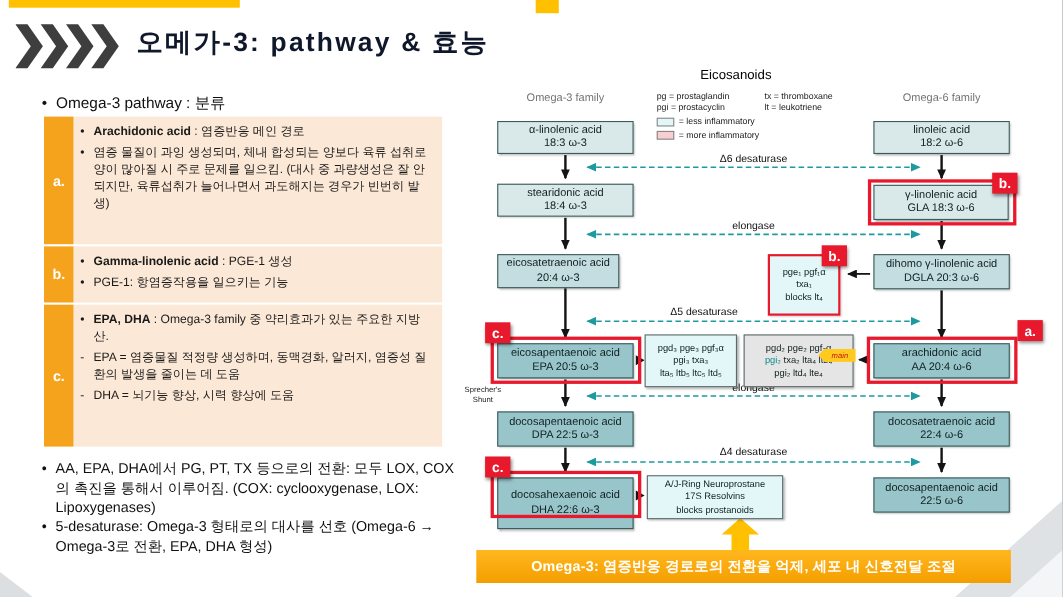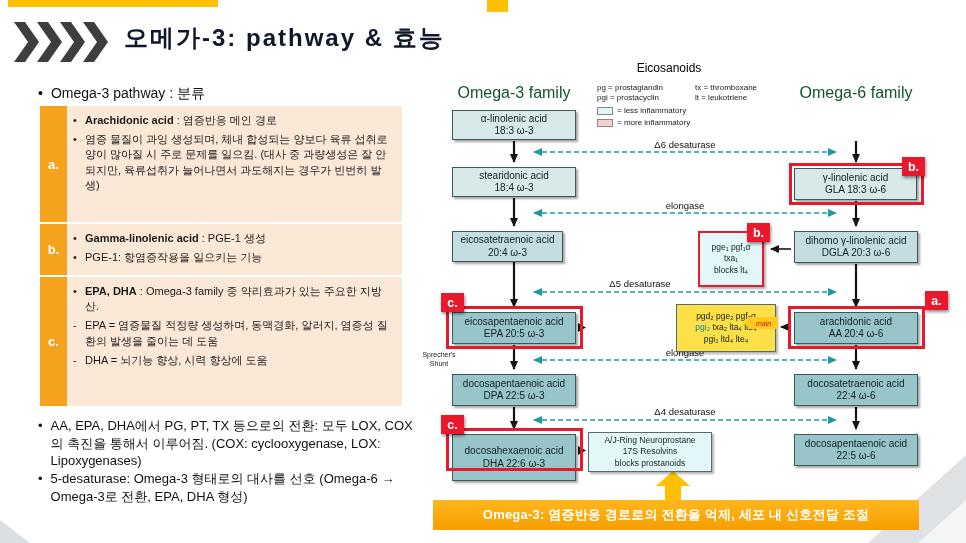--- a/index.html
+++ b/index.html
@@ -24,34 +24,34 @@
   .trow{display:flex;border-bottom:2px solid #fff}
   .tkey{width:27px;background:#F5A31C;color:#fff;font-weight:bold;font-size:13px;display:flex;align-items:center;justify-content:center;flex:0 0 27px}
   .tcell{flex:1;background:#FCE8D6;padding:7px 8px 5px 6px;font-size:11px;line-height:1.38;color:#1a1a1a;overflow:hidden}
   .li{display:flex;gap:5px;margin-bottom:4px}
   .li::before{content:"•";flex:0 0 7px}
   .li.dash::before{content:"-"}
   .li strong{font-weight:bold}
 
   
   .diagtitle{position:absolute;left:669px;top:61px;transform:translateX(-50%);font-size:12px;color:#000;z-index:2}
-  .colhead{position:absolute;transform:translateX(-50%);font-size:16px;color:#14532d;white-space:nowrap;z-index:2}
+  .colhead{position:absolute;transform:translateX(-50%);font-size:10px;color:#737373;white-space:nowrap;z-index:2}
   .legend{position:absolute;left:597px;top:83px;font-size:8px;color:#1a1a1a;z-index:2;line-height:1.3}
   .legend .abbr{display:grid;grid-template-columns:78px auto;column-gap:20px}
   .sw{display:flex;align-items:center;gap:4px;margin-top:2px}
   .swbox{width:16px;height:8px;border:1px solid #888}
 
   .fa-box{position:absolute;border:1px solid #3c5a5a;display:flex;flex-direction:column;align-items:center;justify-content:center;text-align:left;font-size:10px;line-height:1.22;color:#102020;z-index:3;box-shadow:1.5px 1.5px 2px rgba(0,0,0,.35)}
   .shade1{background:#D9E9EA}
   .shade2{background:#C4DDE0}
   .shade3{background:#98C5CA}
 
   .prod{position:absolute;border:1px solid #5a6a6a;display:flex;flex-direction:column;align-items:center;justify-content:center;text-align:center;font-size:8.5px;line-height:1.35;color:#102020;z-index:3;box-shadow:1.5px 1.5px 2px rgba(0,0,0,.3)}
   .cyan{background:#E3F7F9}
-  .pink{background:#fde047}
+  .pink{background:#e5e5e5}
   .teal-text{color:#128a8a}
   .pge1{border:2.5px solid #E8192C;z-index:4}
 
   .hl{position:absolute;border:3px solid #E8192C;z-index:5;pointer-events:none}
   .tag{position:absolute;width:23px;height:19px;background:#E8192C;color:#fff;font-weight:bold;font-size:12.5px;display:flex;align-items:center;justify-content:center;z-index:6;box-shadow:1px 2px 3px rgba(0,0,0,.45)}
   .enzyme{position:absolute;transform:translateX(-50%);font-size:9.5px;color:#101010;white-space:nowrap;z-index:2}
   .shunt{position:absolute;left:413px;top:350px;width:52px;text-align:center;font-size:7px;line-height:1.3;color:#222;z-index:2}
   .main-tag{position:absolute;left:744px;top:317px;width:34px;height:12px;background:#FFC91E;color:#C81414;font-size:7px;font-style:italic;display:flex;align-items:center;justify-content:center;padding-left:5px;clip-path:polygon(0 50%,16% 0,100% 0,100% 100%,16% 100%);z-index:6}
 
   .banner{position:absolute;left:433px;top:500px;width:486px;height:30px;background:linear-gradient(180deg,#FFB71E,#F59E00);display:flex;align-items:center;justify-content:center;color:#fff;font-weight:bold;font-size:13px;z-index:4;letter-spacing:.2px;white-space:nowrap}
@@ -214,20 +214,24 @@
     </div>
   <div class="fa-box shade3" style="left:452px;top:374px;width:124px;height:32px">
       <span>docosapentaenoic acid</span>
       <span>DPA 22:5 ω-3</span>
     </div>
   <div class="fa-box shade3" style="left:452px;top:434px;width:124px;height:47px">
       <span>docosahexaenoic acid</span>
       <span>DHA 22:6 ω-3</span>
     </div>
 
+  <div class="fa-box shade1" style="left:794px;top:110px;width:124px;height:30px">
+      <span>linoleic acid</span>
+      <span>18:2 ω-6</span>
+    </div>
   <div class="fa-box shade1" style="left:794px;top:168px;width:123px;height:32px">
       <span>γ-linolenic acid</span>
       <span>GLA 18:3 ω-6</span>
     </div>
   <div class="fa-box shade2" style="left:794px;top:231px;width:124px;height:32px">
       <span>dihomo γ-linolenic acid</span>
       <span>DGLA 20:3 ω-6</span>
     </div>
   <div class="fa-box shade3" style="left:794px;top:312px;width:124px;height:32px">
       <span>arachidonic acid</span>
@@ -246,20 +250,25 @@
   <div class="enzyme" style="left:685px;top:200px">elongase</div>
   <div class="enzyme" style="left:640px;top:278px">Δ5 desaturase</div>
   <div class="enzyme" style="left:685px;top:347px">elongase</div>
   <div class="enzyme" style="left:685px;top:406px">Δ4 desaturase</div>
 
   <div class="prod cyan pge1" style="left:698px;top:231px;width:66px;height:56px">
     <span>pge₁ pgf₁α</span>
     <span>txa₁</span>
     <span>blocks lt₄</span>
   </div>
+  <div class="prod cyan" style="left:586px;top:304px;width:84px;height:48px">
+    <span>pgd₃ pge₃ pgf₃α</span>
+    <span>pgi₃ txa₃</span>
+    <span>lta₅ ltb₅ ltc₅ ltd₅</span>
+  </div>
   <div class="prod pink" style="left:676px;top:304px;width:100px;height:48px">
     <span>pgd₂ pge₂ pgf₂α</span>
     <span><span class="teal-text">pgi₂</span><span> txa₂ lta₄ ltb₄</span></span>
     <span>pgi₂ ltd₄ lte₄</span>
   </div>
   <div class="main-tag">main</div>
   <div class="prod cyan" style="left:588px;top:432px;width:124px;height:40px">
     <span>A/J-Ring Neuroprostane</span>
     <span>17S Resolvins</span>
     <span>blocks prostanoids</span>

